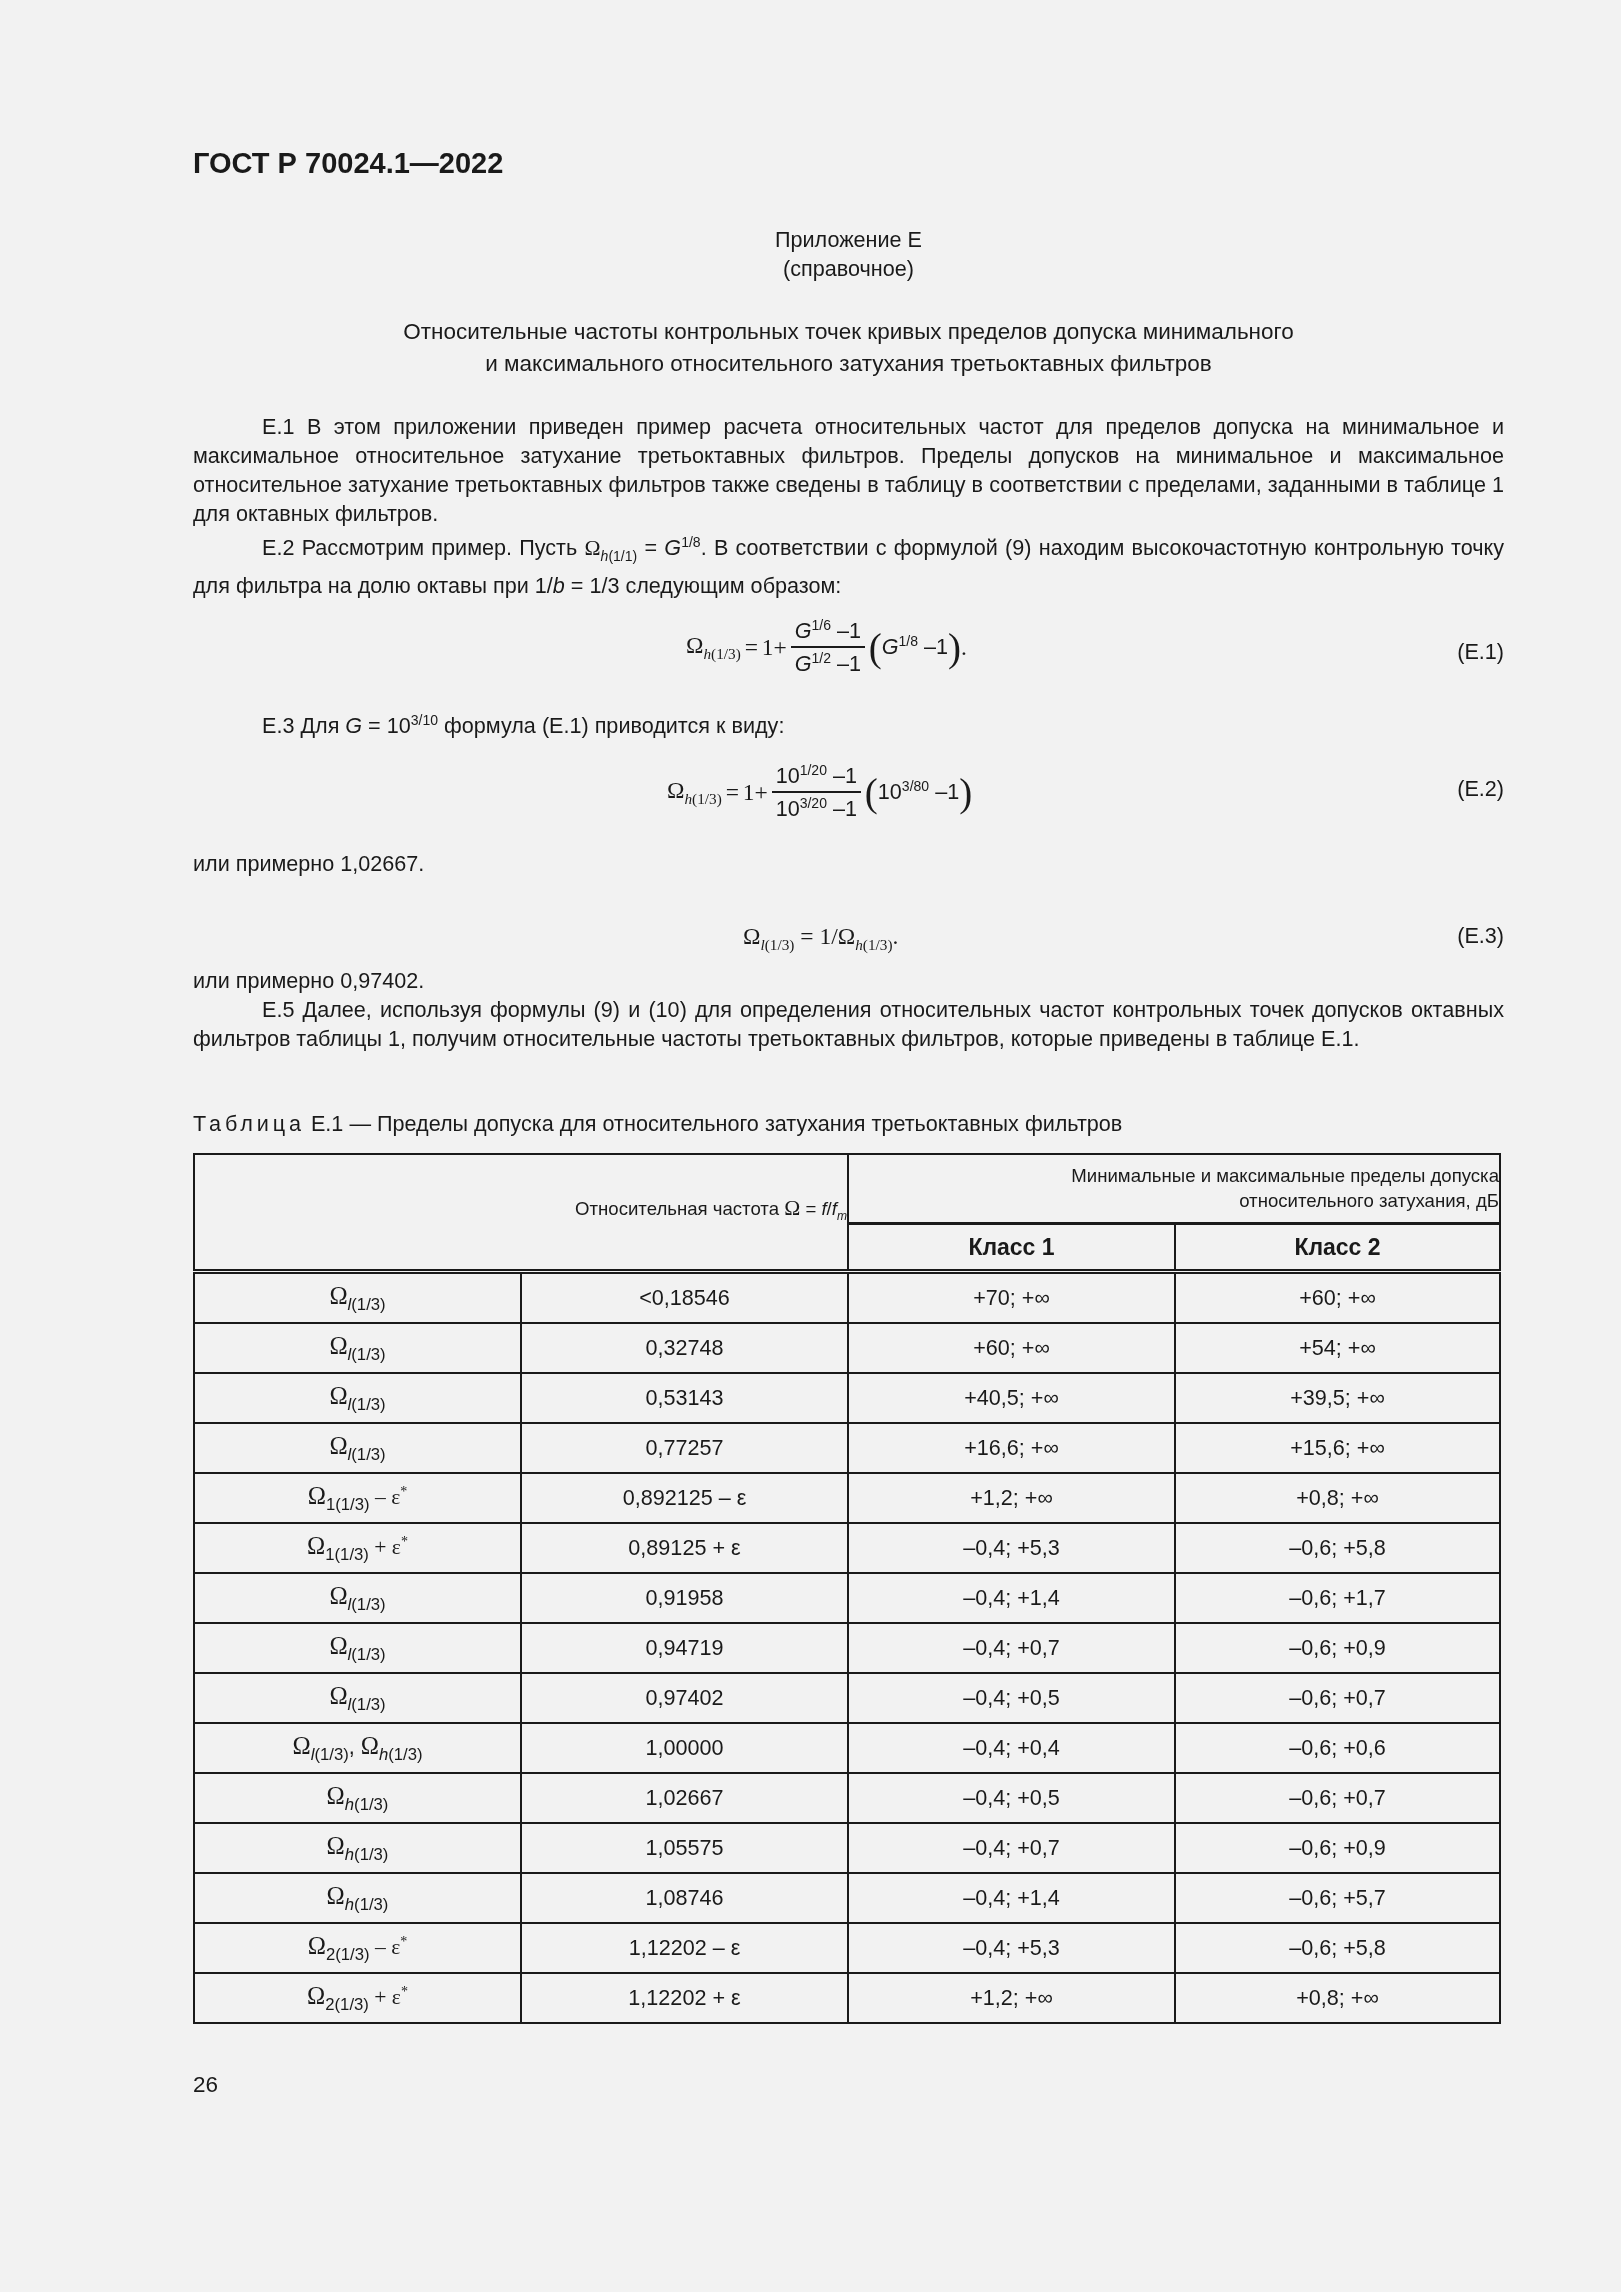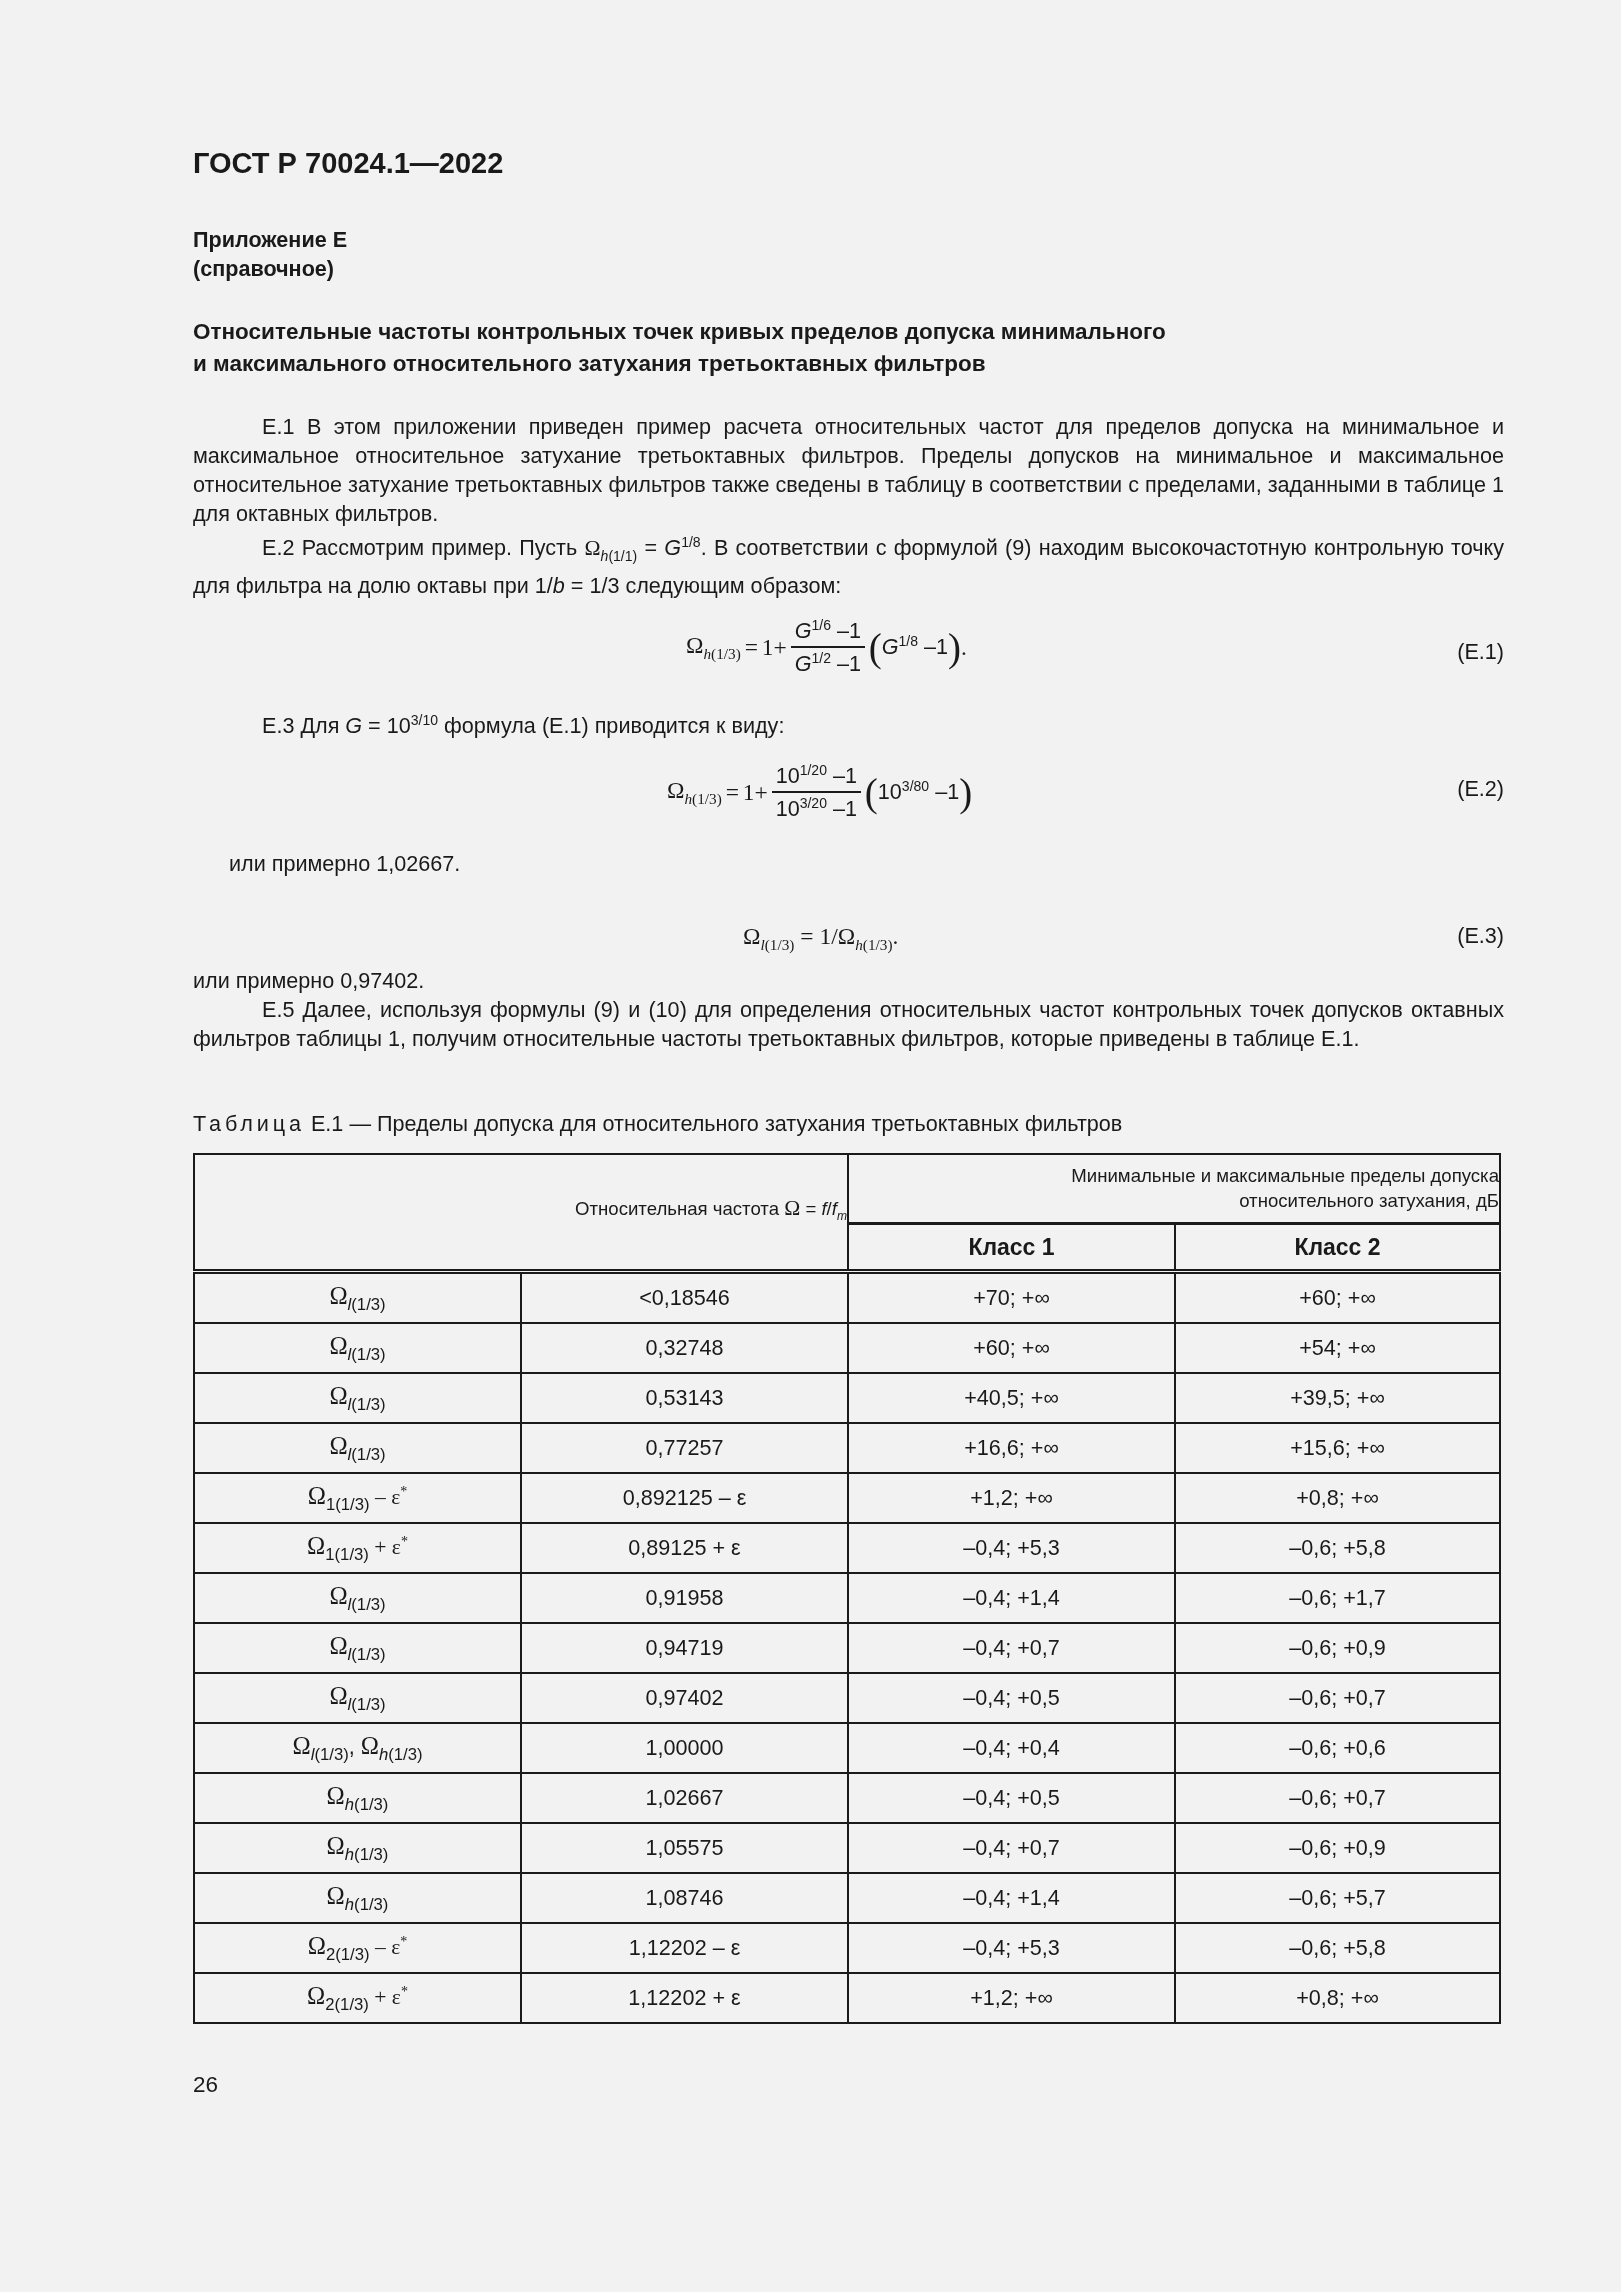--- a/index.html
+++ b/index.html
@@ -1,20 +1,20 @@
 <!DOCTYPE html>
 <html><head>
 <meta charset="utf-8">
 <style>
   html, body { margin:0; padding:0; }
   body { width:1621px; height:2293px; background:#f2f2f2; color:#1a1a1a;
          font-family:"Liberation Sans", sans-serif; position:relative; overflow:hidden; }
   .abs { position:absolute; }
   .doc-code { left:193px; top:147px; font-size:29px; font-weight:bold; }
-  .center { left:193px; width:1311px; font-weight:bold; }
+  .center { left:193px; width:1311px; text-align:center; font-weight:normal; }
   .app-title { top:225px; font-size:21.6px; line-height:29px; }
   .sec-title { top:316px; font-size:22.5px; line-height:32px; }
   .para { left:193px; width:1311px; font-size:21.6px; line-height:29px; text-align:justify; }
   .para p { margin:0; text-indent:69px; text-align:justify; }
   .para p.noind { text-indent:0; }
   .formula { font-family:"Liberation Serif", serif; font-size:23.5px; display:flex; align-items:center; }
   .fnum { right:117px; font-size:21.6px; }
   .frac { display:inline-flex; flex-direction:column; align-items:center; margin:0 3.9px; font-family:Liberation Sans, sans-serif; font-size:21.6px; }
   .frac .num { border-bottom:2px solid #1a1a1a; padding:0 3.9px 2px; }
   .frac .den { padding:2px 3.9px 0; }
@@ -77,21 +77,21 @@
   <span class="frac">
       <span class="num">10<sup>1/20</sup> –1</span>
       <span class="den">10<sup>3/20</sup> –1</span>
     </span>
   <span class="paren">(</span>
     <span style="font-family:'Liberation Sans',sans-serif;font-size:21.6px">10<sup>3/80</sup> –1</span>
     <span class="paren">)</span>
 </div>
 <div class="abs fnum" style="top:776px;">(Е.2)</div>
 
-<div class="abs para" style="top:849px;margin-left:36px;">
+<div class="abs para" style="top:849px;">
   <p class="noind">или примерно 1,02667.</p>
 </div>
 
 <div class="abs formula" style="left:743px; top:923px;">
   <span>Ω<sub><i>l</i>(1/3)</sub> = 1/Ω<sub><i>h</i>(1/3)</sub>.</span>
 </div>
 <div class="abs fnum" style="top:923px;">(Е.3)</div>
 
 <div class="abs para" style="top:966px;">
   <p class="noind">или примерно 0,97402.</p>

